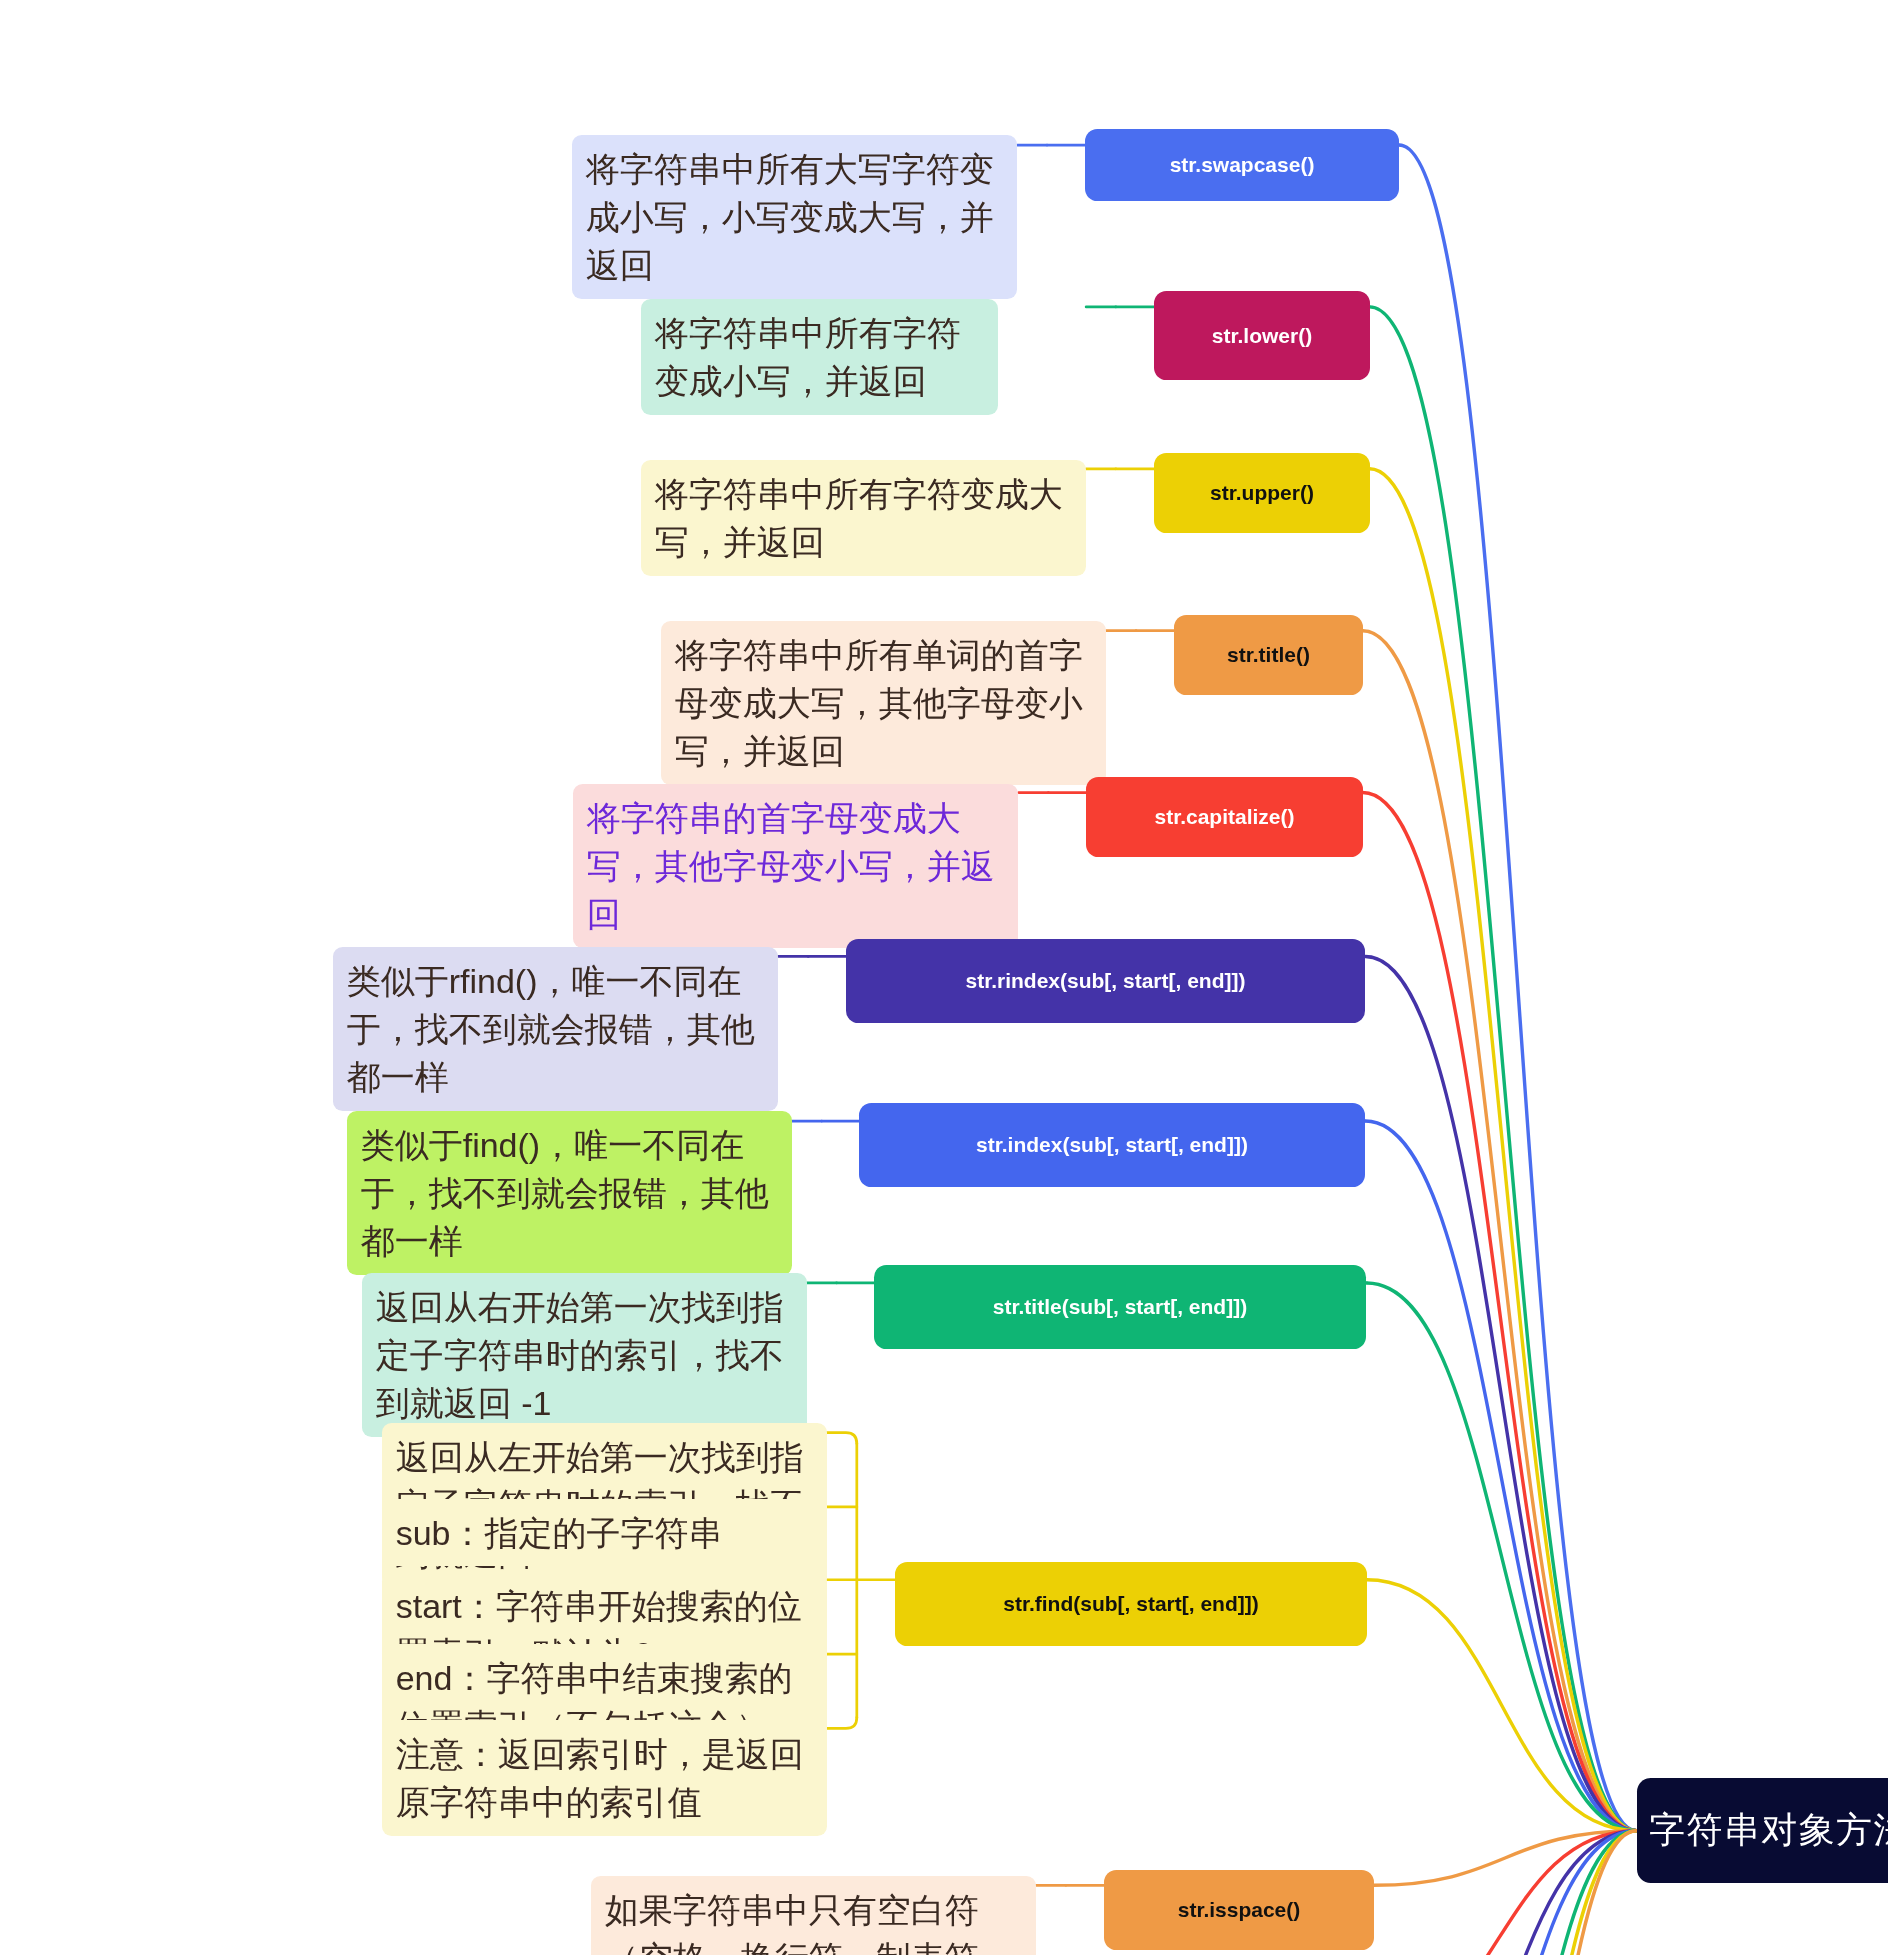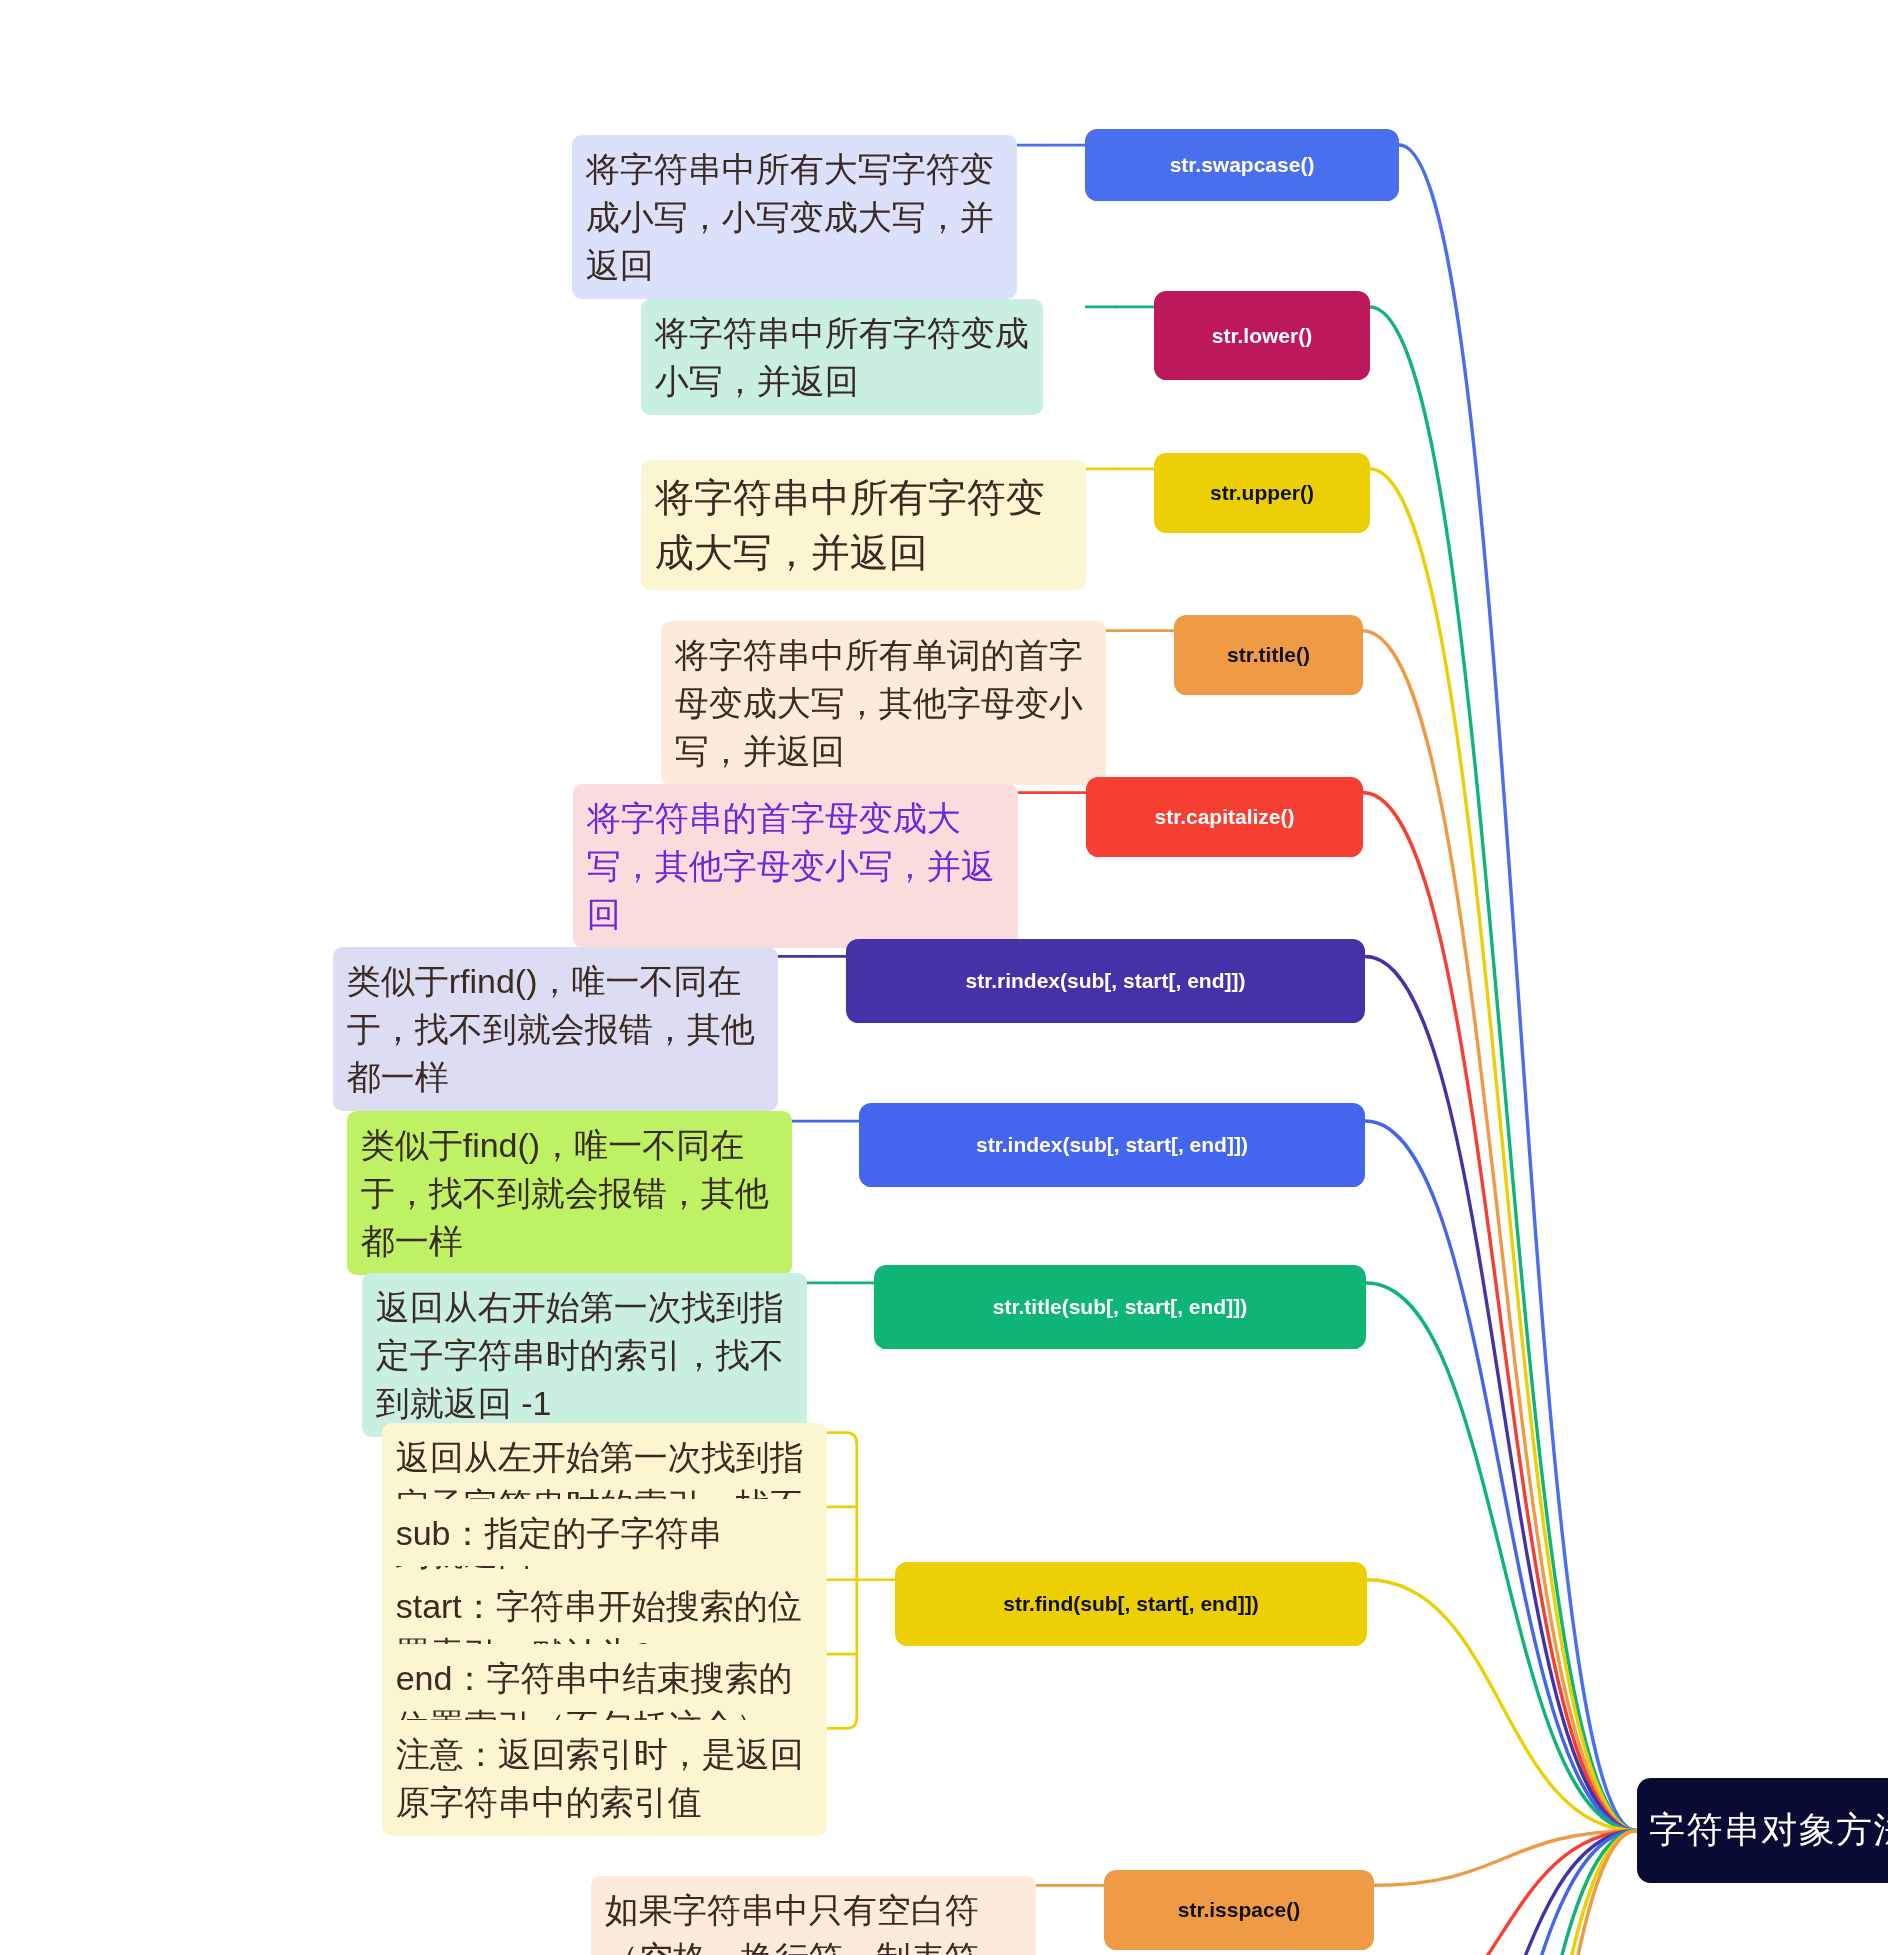--- a/index.html
+++ b/index.html
@@ -156,23 +156,23 @@
       <path d="M 3741.8914285714286 4699.073571428571 L 3216.9214285714284 4699.073571428571" fill="none" stroke="#f73e32" stroke-width="4" stroke-linecap="round" stroke-linejoin="round"></path>
     </svg>
 
   <div id="center-node" style="left: 1637px; top: 1778px; width: 286px; height: 105px;">
     <span>字符串对象方法</span>
   </div>
 
 <div class="node branch" style="left: 1085px; top: 105px; width: 314px; height: 72px; background: rgb(74, 110, 240); color: rgb(255, 255, 255);"><span>str.swapcase()</span></div>
     <div class="node leaf" style="left: 572px; top: 111px; width: 445px; min-height: 68px; background: rgb(219, 225, 251); color: rgb(58, 42, 34); font-size: 34px;"><span>将字符串中所有大写字符变成小写，小写变成大写，并返回</span></div>
     <div class="node branch" style="left: 1154px; top: 267px; width: 216px; height: 89px; background: #be185d; color: rgb(255, 255, 255);"><span>str.lower()</span></div>
-    <div class="node leaf" style="left: 641px; top: 275px; width: 402px; min-height: 65px; background: rgb(200, 239, 224); color: rgb(58, 42, 34); font-size: 34px;"><span>将字符串中所有字符变成小写，并返回</span></div>
+    <div class="node leaf" style="left: 641px; top: 275px; width: 357px; min-height: 65px; background: rgb(200, 239, 224); color: rgb(58, 42, 34); font-size: 34px;"><span>将字符串中所有字符变成小写，并返回</span></div>
     <div class="node branch" style="left: 1154px; top: 429px; width: 216px; height: 80px; background: rgb(236, 208, 5); color: rgb(17, 17, 17);"><span>str.upper()</span></div>
-    <div class="node leaf" style="left: 641px; top: 436px; width: 445px; min-height: 65px; background: rgb(251, 246, 207); color: rgb(58, 42, 34); font-size: 39px;"><span>将字符串中所有字符变成大写，并返回</span></div>
+    <div class="node leaf" style="left: 641px; top: 436px; width: 445px; min-height: 65px; background: rgb(251, 246, 207); color: rgb(58, 42, 34); font-size: 34px;"><span>将字符串中所有字符变成大写，并返回</span></div>
     <div class="node branch" style="left: 1174px; top: 591px; width: 189px; height: 80px; background: rgb(239, 154, 69); color: rgb(17, 17, 17);"><span>str.title()</span></div>
     <div class="node leaf" style="left: 661px; top: 597px; width: 445px; min-height: 68px; background: rgb(253, 234, 219); color: rgb(58, 42, 34); font-size: 34px;"><span>将字符串中所有单词的首字母变成大写，其他字母变小写，并返回</span></div>
     <div class="node branch" style="left: 1086px; top: 753px; width: 277px; height: 80px; background: rgb(247, 62, 50); color: rgb(255, 255, 255);"><span>str.capitalize()</span></div>
     <div class="node leaf" style="left: 573px; top: 760px; width: 445px; min-height: 65px; background: rgb(251, 220, 220); color: #6d28d9; font-size: 34px;"><span>将字符串的首字母变成大写，其他字母变小写，并返回</span></div>
     <div class="node branch" style="left: 846px; top: 915px; width: 519px; height: 84px; background: rgb(68, 51, 168); color: rgb(255, 255, 255);"><span>str.rindex(sub[, start[, end]])</span></div>
     <div class="node leaf" style="left: 333px; top: 923px; width: 445px; min-height: 68px; background: rgb(220, 220, 242); color: rgb(58, 42, 34); font-size: 34px;"><span>类似于rfind()，唯一不同在于，找不到就会报错，其他都一样</span></div>
     <div class="node branch" style="left: 859px; top: 1079px; width: 506px; height: 84px; background: rgb(68, 102, 238); color: rgb(255, 255, 255);"><span>str.index(sub[, start[, end]])</span></div>
     <div class="node leaf" style="left: 347px; top: 1087px; width: 445px; min-height: 68px; background: #bef264; color: rgb(58, 42, 34); font-size: 34px;"><span>类似于find()，唯一不同在于，找不到就会报错，其他都一样</span></div>
     <div class="node branch" style="left: 874px; top: 1241px; width: 492px; height: 84px; background: rgb(15, 181, 116); color: rgb(255, 255, 255);"><span>str.title(sub[, start[, end]])</span></div>
     <div class="node leaf" style="left: 362px; top: 1249px; width: 445px; min-height: 68px; background: rgb(200, 239, 224); color: rgb(58, 42, 34); font-size: 34px;"><span>返回从右开始第一次找到指定子字符串时的索引，找不到就返回 -1</span></div>

